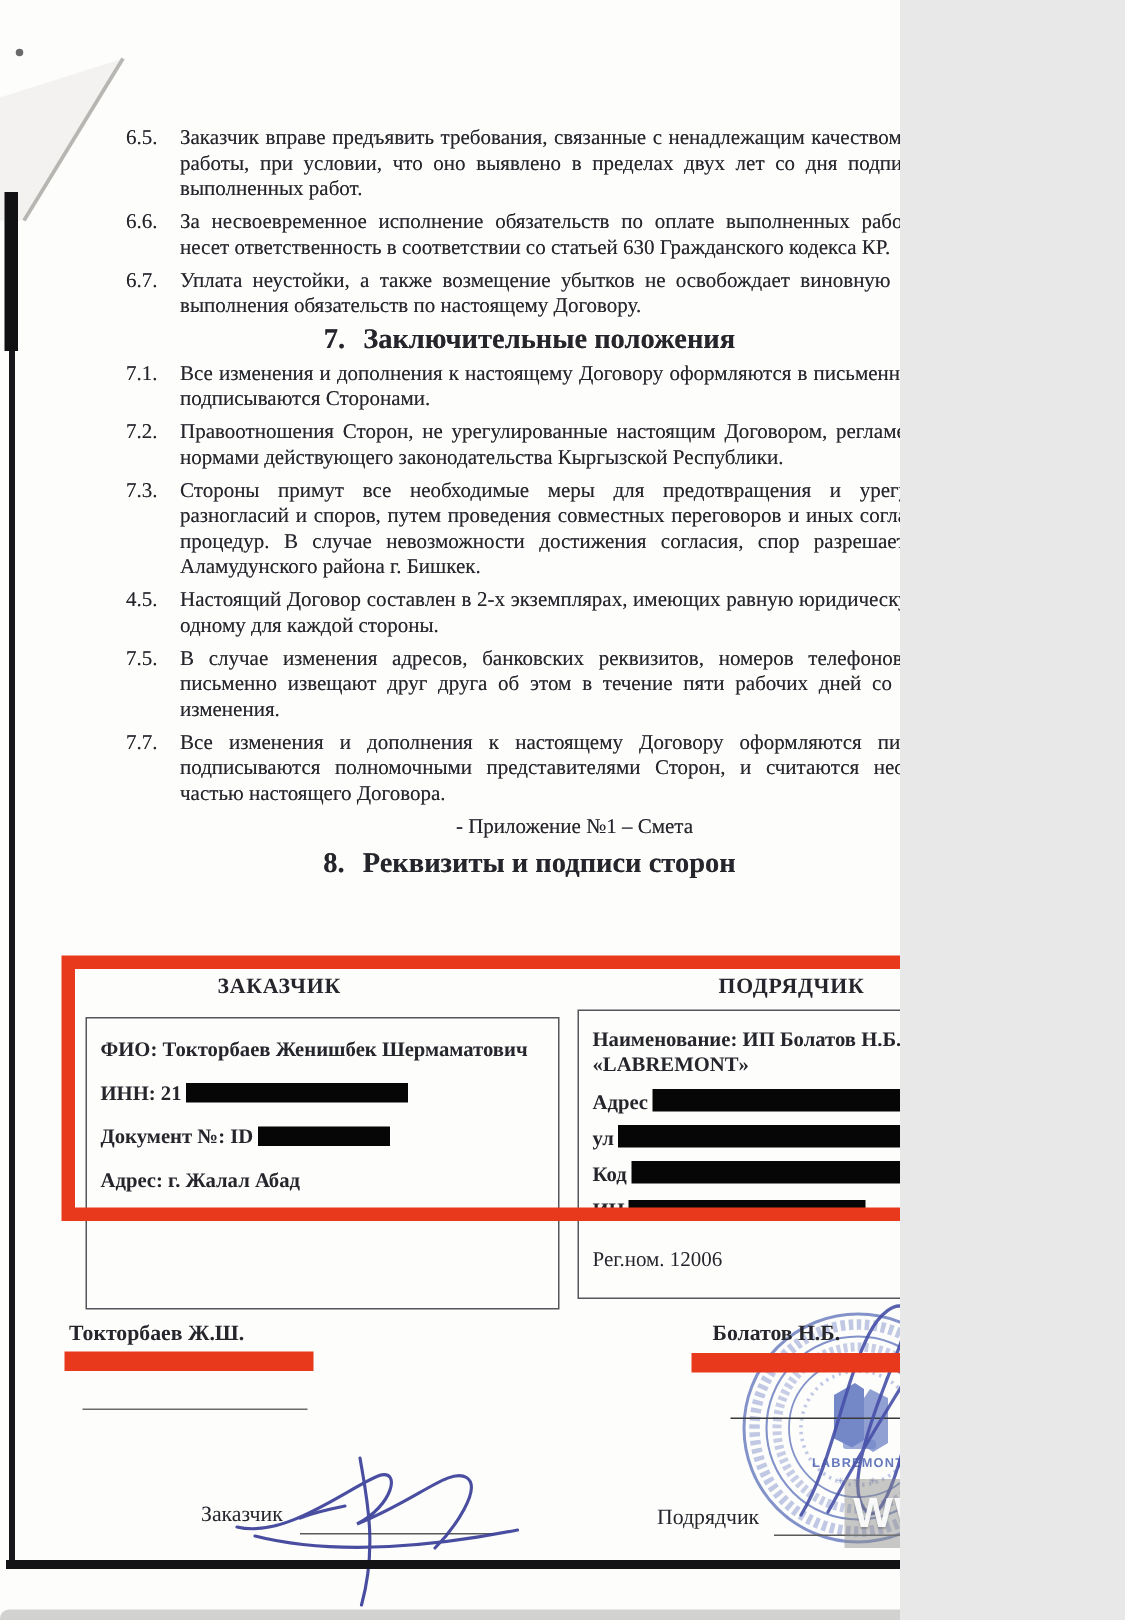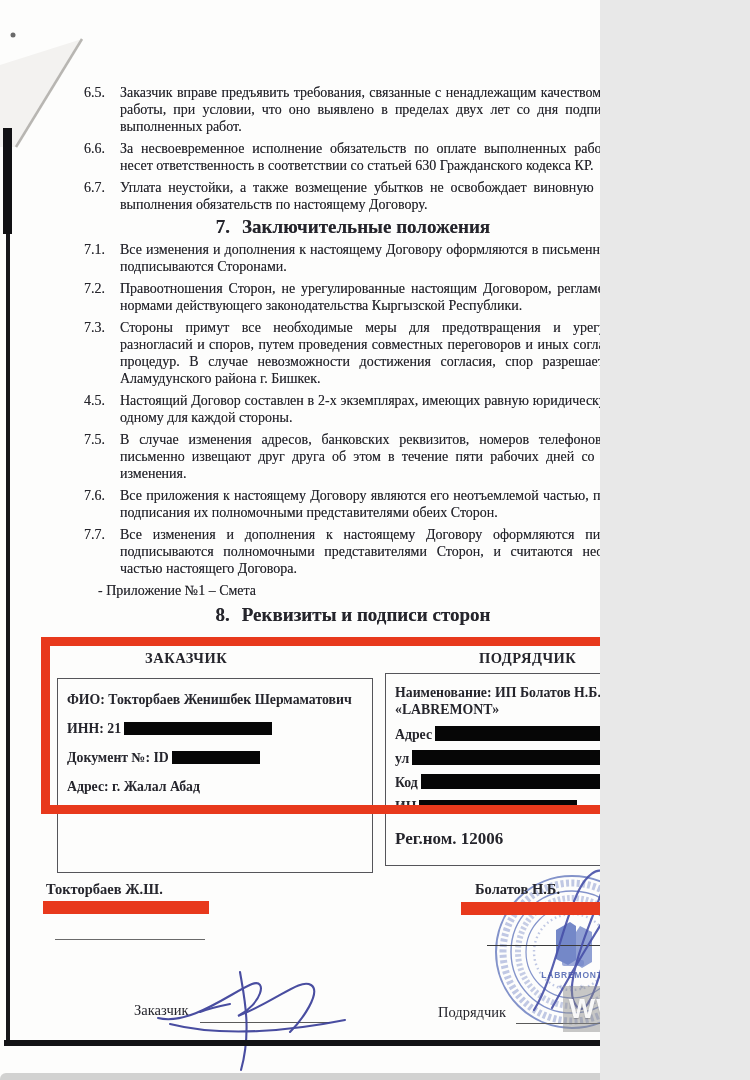--- a/index.html
+++ b/index.html
@@ -6,33 +6,33 @@
   .page{position:relative;width:600px;height:1080px;background:#fdfdfc;overflow:hidden;
         font-family:"Liberation Serif","DejaVu Serif",serif;color:#25252c;}
   
   .doc-flow{position:absolute;left:84px;top:84px;width:584px;font-size:14px;line-height:17px;
             text-shadow:0 0 .4px rgba(40,40,45,.55);}
   .clause{display:flex;margin-bottom:5px;}
   .cnum{flex:0 0 30px;margin-right:6px;}
   .ctext{flex:1;text-align:justify;}
   .sec-heading{font-weight:bold;text-align:center;margin:3px 46px 6px 0;font-size:19px;}
   .sec-heading .hnum{margin-right:12px;}
-  .attachment{margin:4px 0 7px 14px;}
+  .attachment{margin:4px 0 7px 14px;text-align:center;}
   
   .red-box{position:absolute;left:41px;top:637px;width:677px;height:177px;
            border:9px solid #e8391c;box-sizing:border-box;z-index:5;pointer-events:none;}
   .party-header{position:absolute;top:650px;font-weight:bold;font-size:14.5px;letter-spacing:.5px;z-index:1;}
   .cell{position:absolute;border:1.4px solid #55555a;box-sizing:border-box;z-index:1;}
   .cell-left{left:57px;top:678px;width:316px;height:195px;padding:12px 8px 0 9px;}
   .cell-right{left:385px;top:673px;width:316px;height:193px;padding:10px 6px 0 9px;}
   .crow{font-weight:bold;font-size:13.8px;line-height:17px;margin-bottom:12px;white-space:nowrap;}
   .rrow{font-weight:bold;font-size:13.8px;line-height:17px;margin-bottom:7px;white-space:nowrap;}
   .bar{display:inline-block;background:#060606;height:13px;vertical-align:-2px;margin-left:3px;z-index:2;}
   .bar-tall{height:15px;}
-  .reg-num{position:absolute;left:9px;bottom:16px;font-weight:bold;font-size:17px;}
+  .reg-num{position:absolute;left:9px;bottom:16px;font-weight:normal;font-size:14px;}
   
   .sig-name{position:absolute;font-weight:bold;font-size:14.5px;z-index:3;}
   .red-bar{position:absolute;background:#e8391c;height:13px;z-index:5;}
   .thin-line{position:absolute;border-top:1.5px solid #6a6a6a;z-index:2;}
   .mp-label{position:absolute;left:601px;top:963px;font-weight:bold;font-size:15px;
             letter-spacing:1px;color:#20263a;z-index:3;}
   .role-label{position:absolute;font-size:14.5px;z-index:2;}
   .u-line{position:absolute;border-top:1.2px solid #5a5a5a;z-index:2;}
   .page-num{position:absolute;left:629px;top:1002px;font-size:13.5px;z-index:6;}
   
@@ -93,24 +93,20 @@
     </div>
     <div class="clause">
       <span class="cnum">4.5.</span>
       <span class="ctext">Настоящий Договор составлен в 2-х экземплярах, имеющих равную юридическую силу, по одному для каждой стороны.</span>
     </div>
     <div class="clause">
       <span class="cnum">7.5.</span>
       <span class="ctext">В случае изменения адресов, банковских реквизитов, номеров телефонов, Стороны письменно извещают друг друга об этом в течение пяти рабочих дней со дня такого изменения.</span>
     </div>
     <div class="clause">
-      <span class="cnum">7.6.</span>
-      <span class="ctext">Все приложения к настоящему Договору являются его неотъемлемой частью, при условии подписания их полномочными представителями обеих Сторон.</span>
-    </div>
-    <div class="clause">
       <span class="cnum">7.7.</span>
       <span class="ctext">Все изменения и дополнения к настоящему Договору оформляются письменно и подписываются полномочными представителями Сторон, и считаются неотъемлемой частью настоящего Договора.</span>
     </div>
     <div class="attachment">- Приложение №1 – Смета</div>
     <div class="sec-heading">
       <span class="hnum">8.</span><span>Реквизиты и подписи сторон</span>
     </div>
   </div>
 
   <div class="party-header" style="left:145px;">ЗАКАЗЧИК</div>

